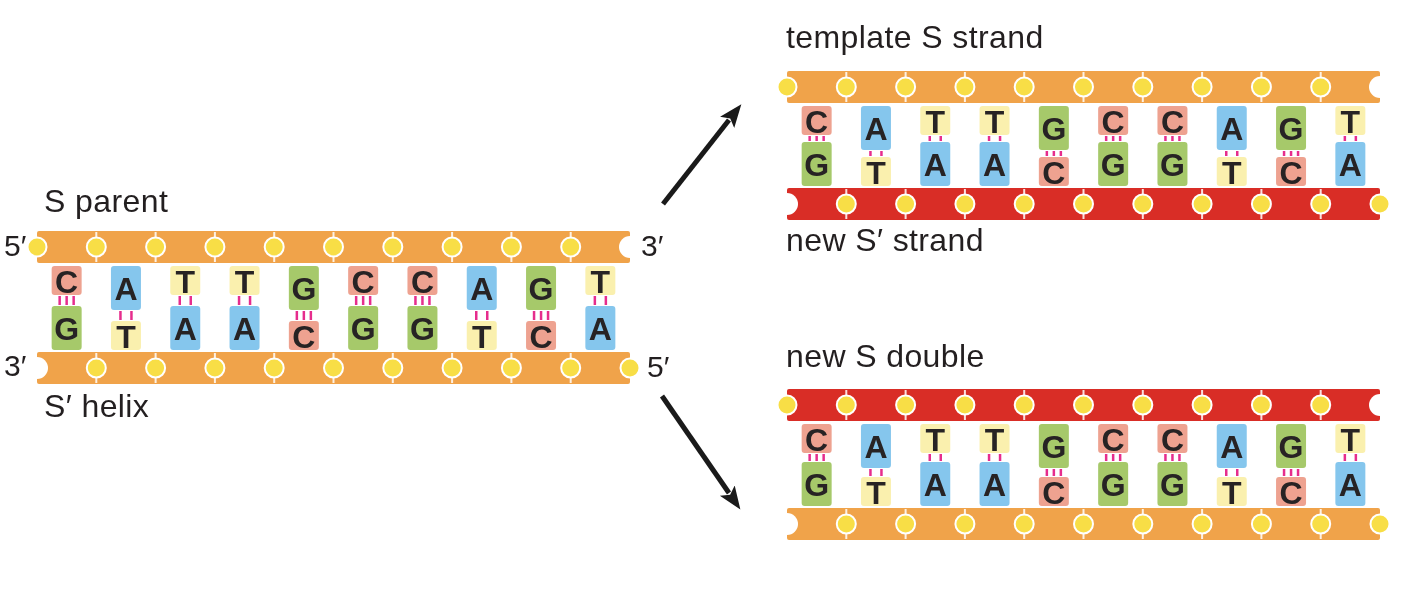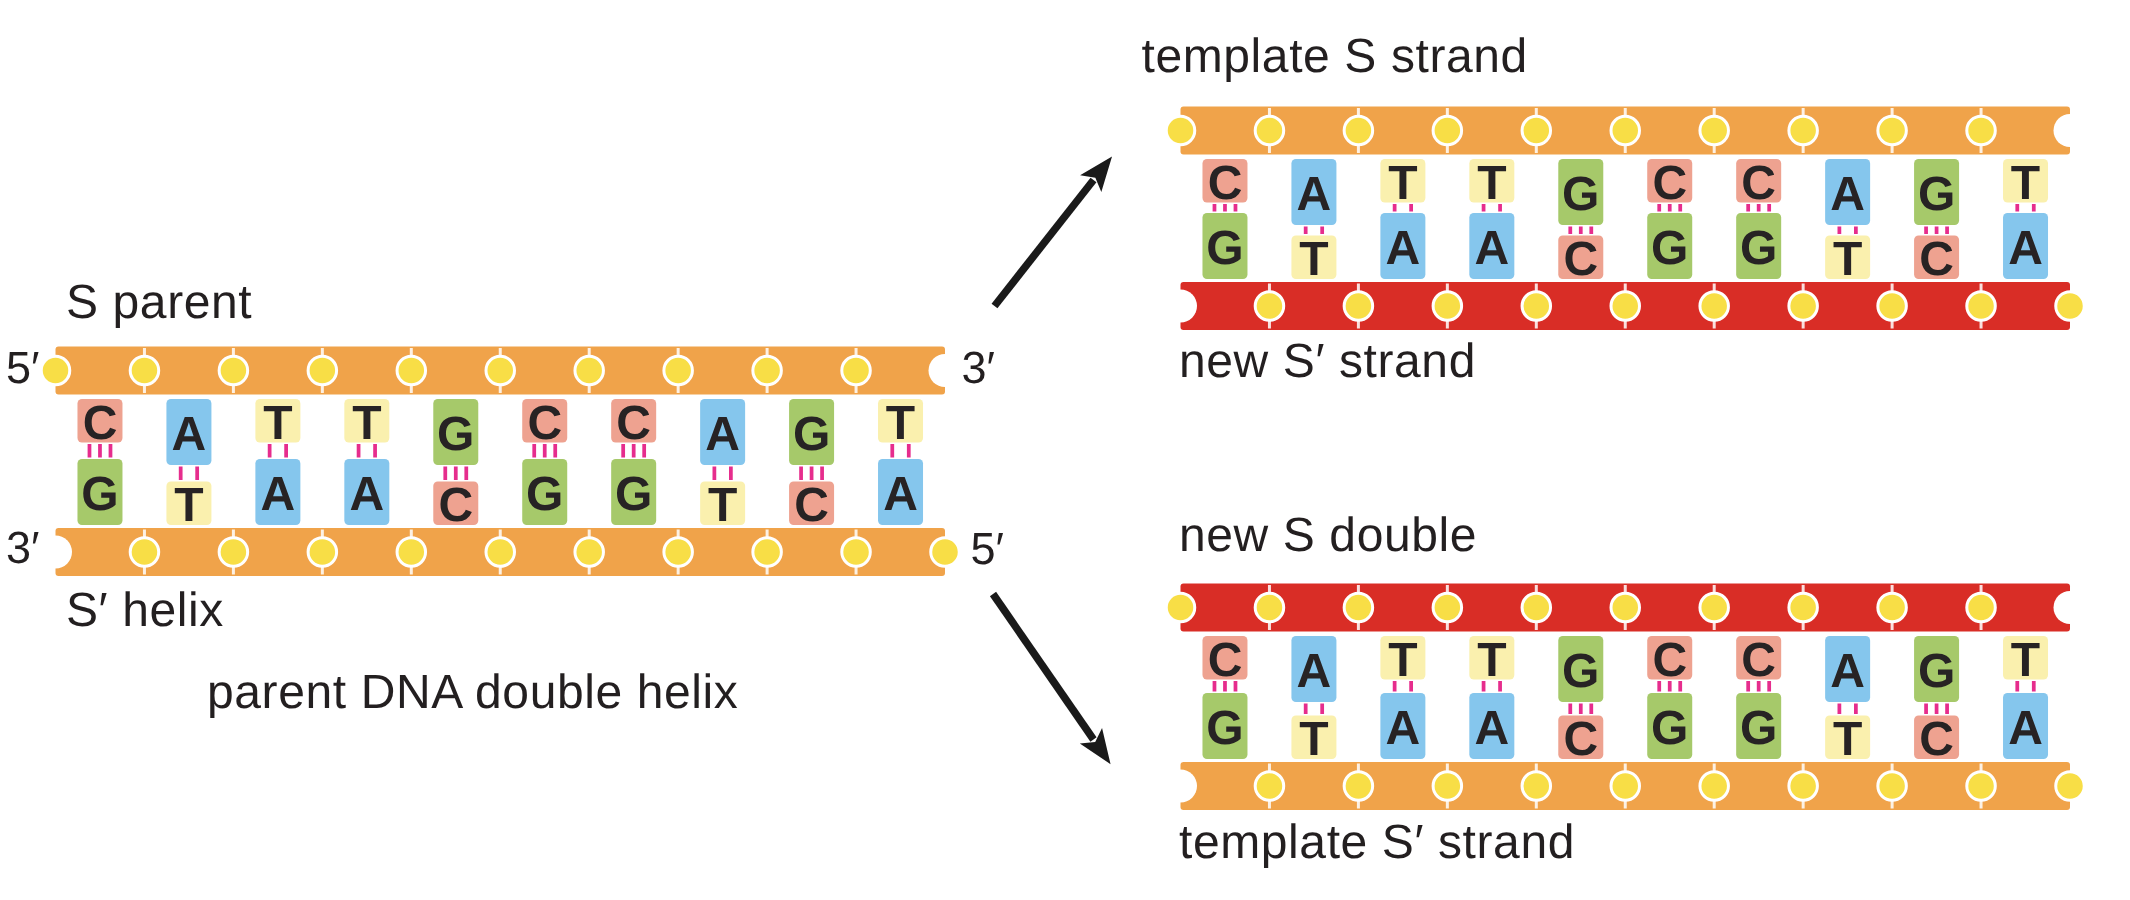--- a/index.html
+++ b/index.html
@@ -426,26 +426,24 @@
         <marker id="ah" markerUnits="userSpaceOnUse" markerWidth="26" markerHeight="22" refX="3" refY="10" orient="auto">
           <path d="M0,1 L23,10 L0,19 L5,10 Z" fill="#1a1a1a"></path>
         </marker>
       </defs>
       <line x1="663" y1="204" x2="729" y2="120" stroke="#1a1a1a" stroke-width="5" marker-end="url(#ah)"></line>
       <line x1="662" y1="396" x2="729" y2="493" stroke="#1a1a1a" stroke-width="5" marker-end="url(#ah)"></line>
     </svg>
 
   <div class="label" style="left:44px;top:183px">S parent</div>
   <div class="label" style="left:44px;top:388px">S′ helix</div>
-  <div class="label" style="left:138px;top:443px">parent DNA double helix</div>
 
   <div class="end-label" style="left:4px;top:229px">5′</div>
   <div class="end-label" style="left:641px;top:229px">3′</div>
   <div class="end-label" style="left:4px;top:349px">3′</div>
   <div class="end-label" style="left:647px;top:350px">5′</div>
 
-  <div class="label" style="left:761px;top:19px">template S strand</div>
+  <div class="label" style="left:786px;top:19px">template S strand</div>
   <div class="label" style="left:786px;top:222px">new S′ strand</div>
 
   <div class="label" style="left:786px;top:338px">new S double</div>
-  <div class="label" style="left:786px;top:543px">template S′ strand</div>
 
 </div>
 
 </body></html>

